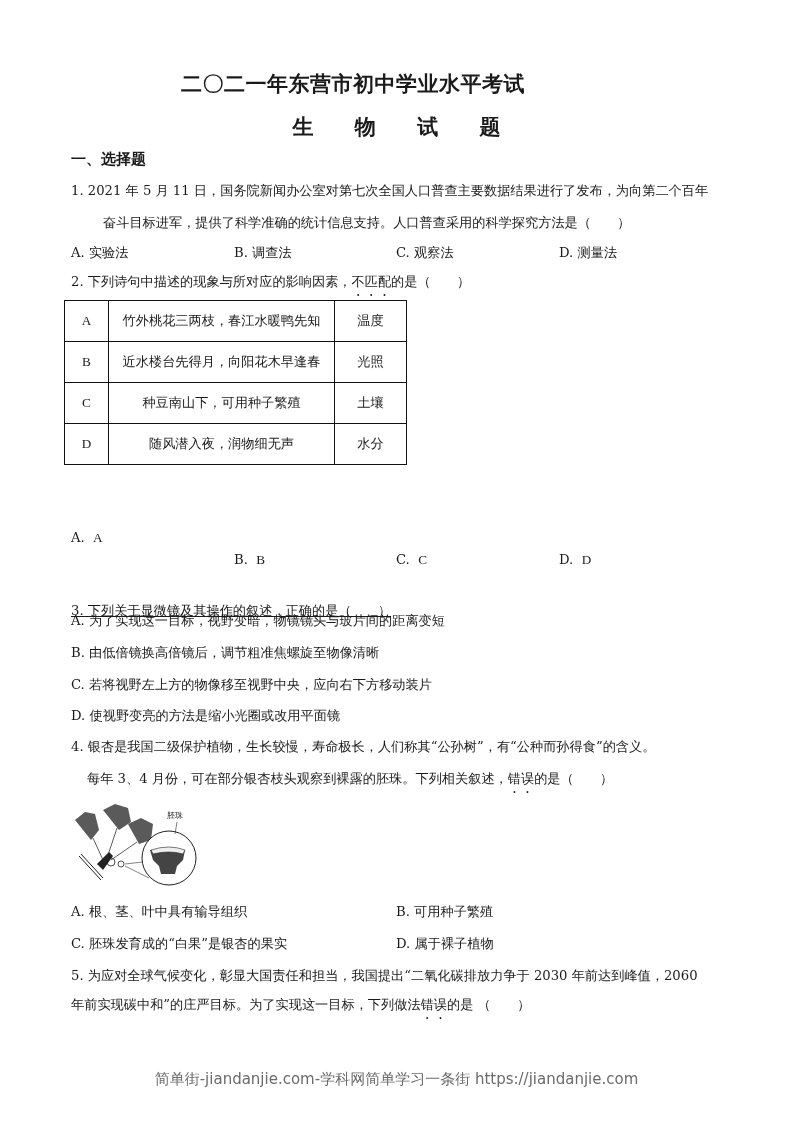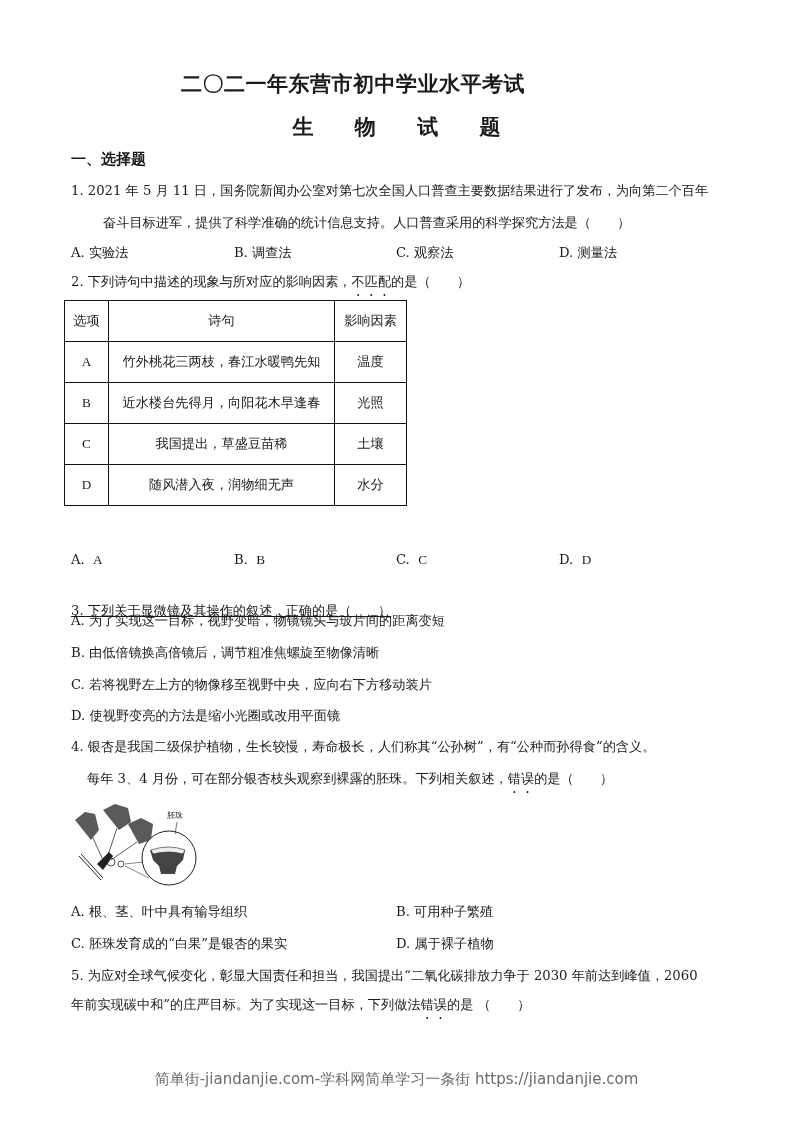--- a/index.html
+++ b/index.html
@@ -79,49 +79,44 @@
   </div>
 </div>
 
 <div>
   <div class="abs line" style="top:273px;">
     <span>2. 下列诗句中描述的现象与所对应的影响因素，</span><span class="dot">不</span><span class="dot">匹</span><span class="dot">配</span><span>的是（　　）</span>
   </div>
 
   <table class="poem">
     <tbody>
-        <tr>
-      <td class="c1">选项</td>
-      <td class="c2">诗句</td>
-      <td class="c3">影响因素</td>
-    </tr>
     <tr>
       <td class="c1 latin">A</td>
       <td class="c2">竹外桃花三两枝，春江水暖鸭先知</td>
       <td class="c3">温度</td>
     </tr>
     <tr>
       <td class="c1 latin">B</td>
       <td class="c2">近水楼台先得月，向阳花木早逢春</td>
       <td class="c3">光照</td>
     </tr>
     <tr>
       <td class="c1 latin">C</td>
-      <td class="c2">我国提出，草盛豆苗稀</td>
+      <td class="c2">种豆南山下，可用种子繁殖</td>
       <td class="c3">土壤</td>
     </tr>
     <tr>
       <td class="c1 latin">D</td>
       <td class="c2">随风潜入夜，润物细无声</td>
       <td class="c3">水分</td>
     </tr>
   </tbody>
     </table>
 
-  <div class="abs opt" style="left:71px; top:551px;">
+  <div class="abs opt" style="left:71px; top:529px;">
     <span>A.</span>&nbsp;
     <span class="latin">A</span>
   </div>
   <div class="abs opt" style="left:234px; top:551px;">
     <span>B.</span>&nbsp;
     <span class="latin">B</span>
   </div>
   <div class="abs opt" style="left:396px; top:551px;">
     <span>C.</span>&nbsp;
     <span class="latin">C</span>

